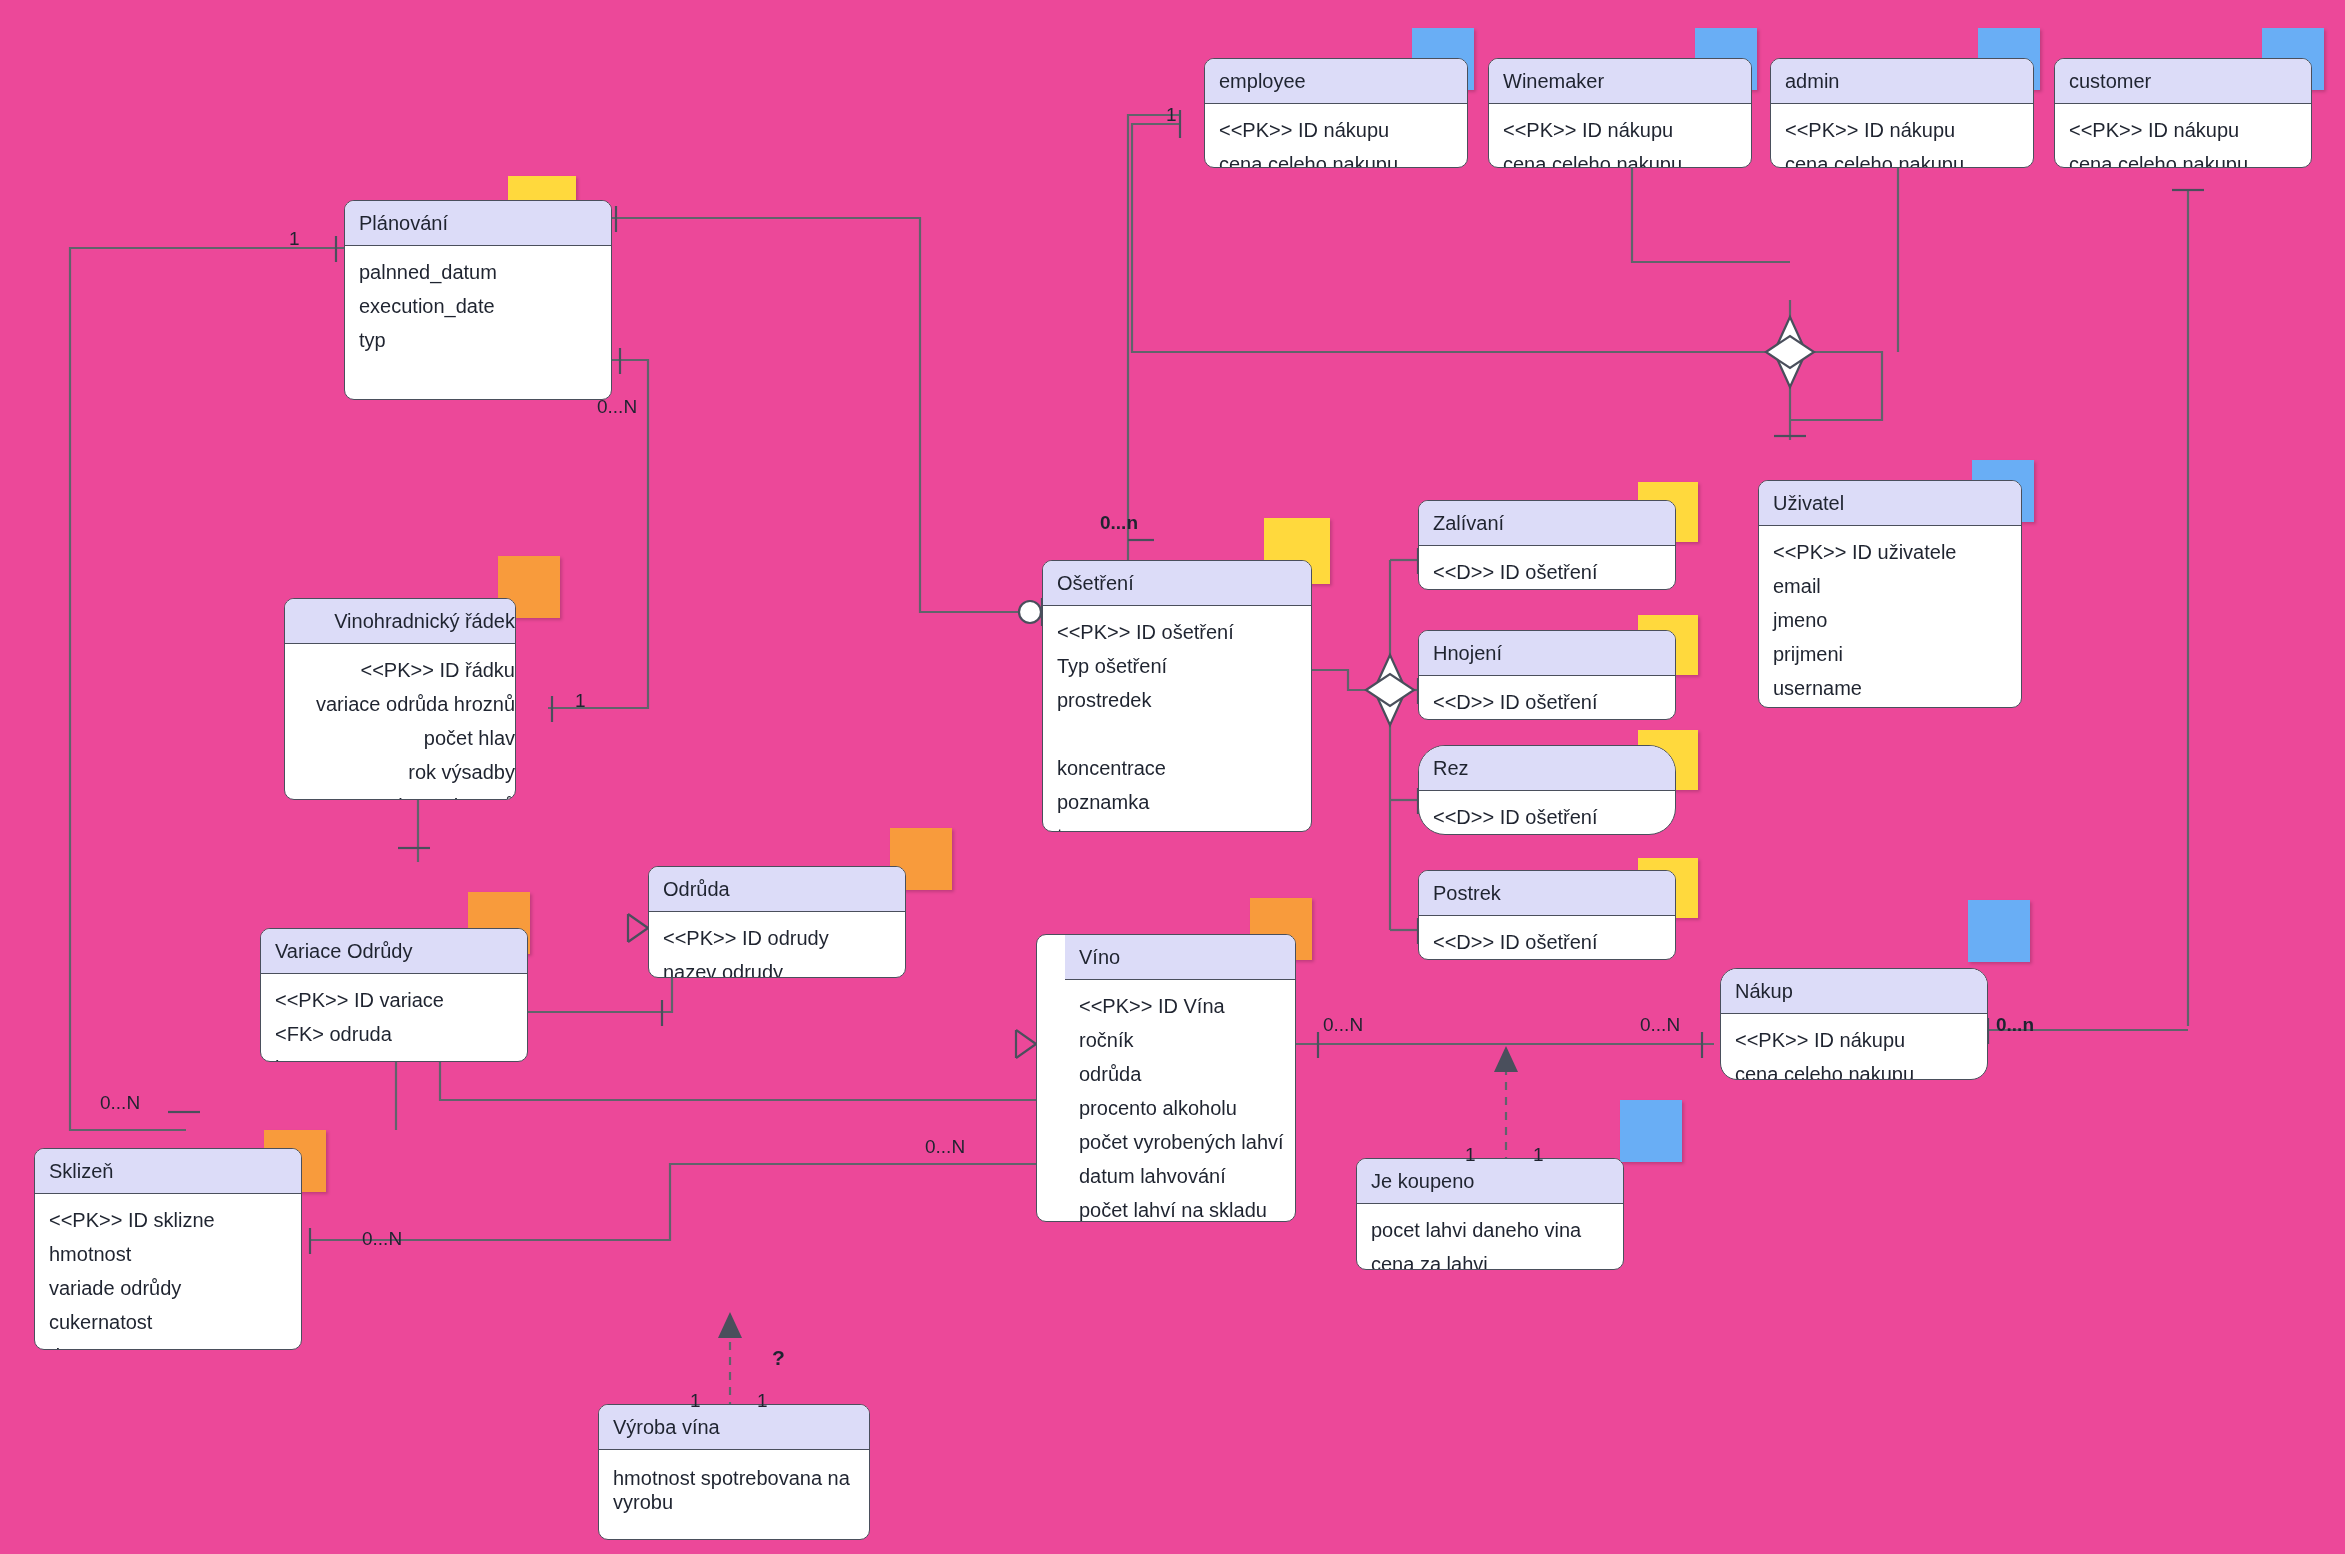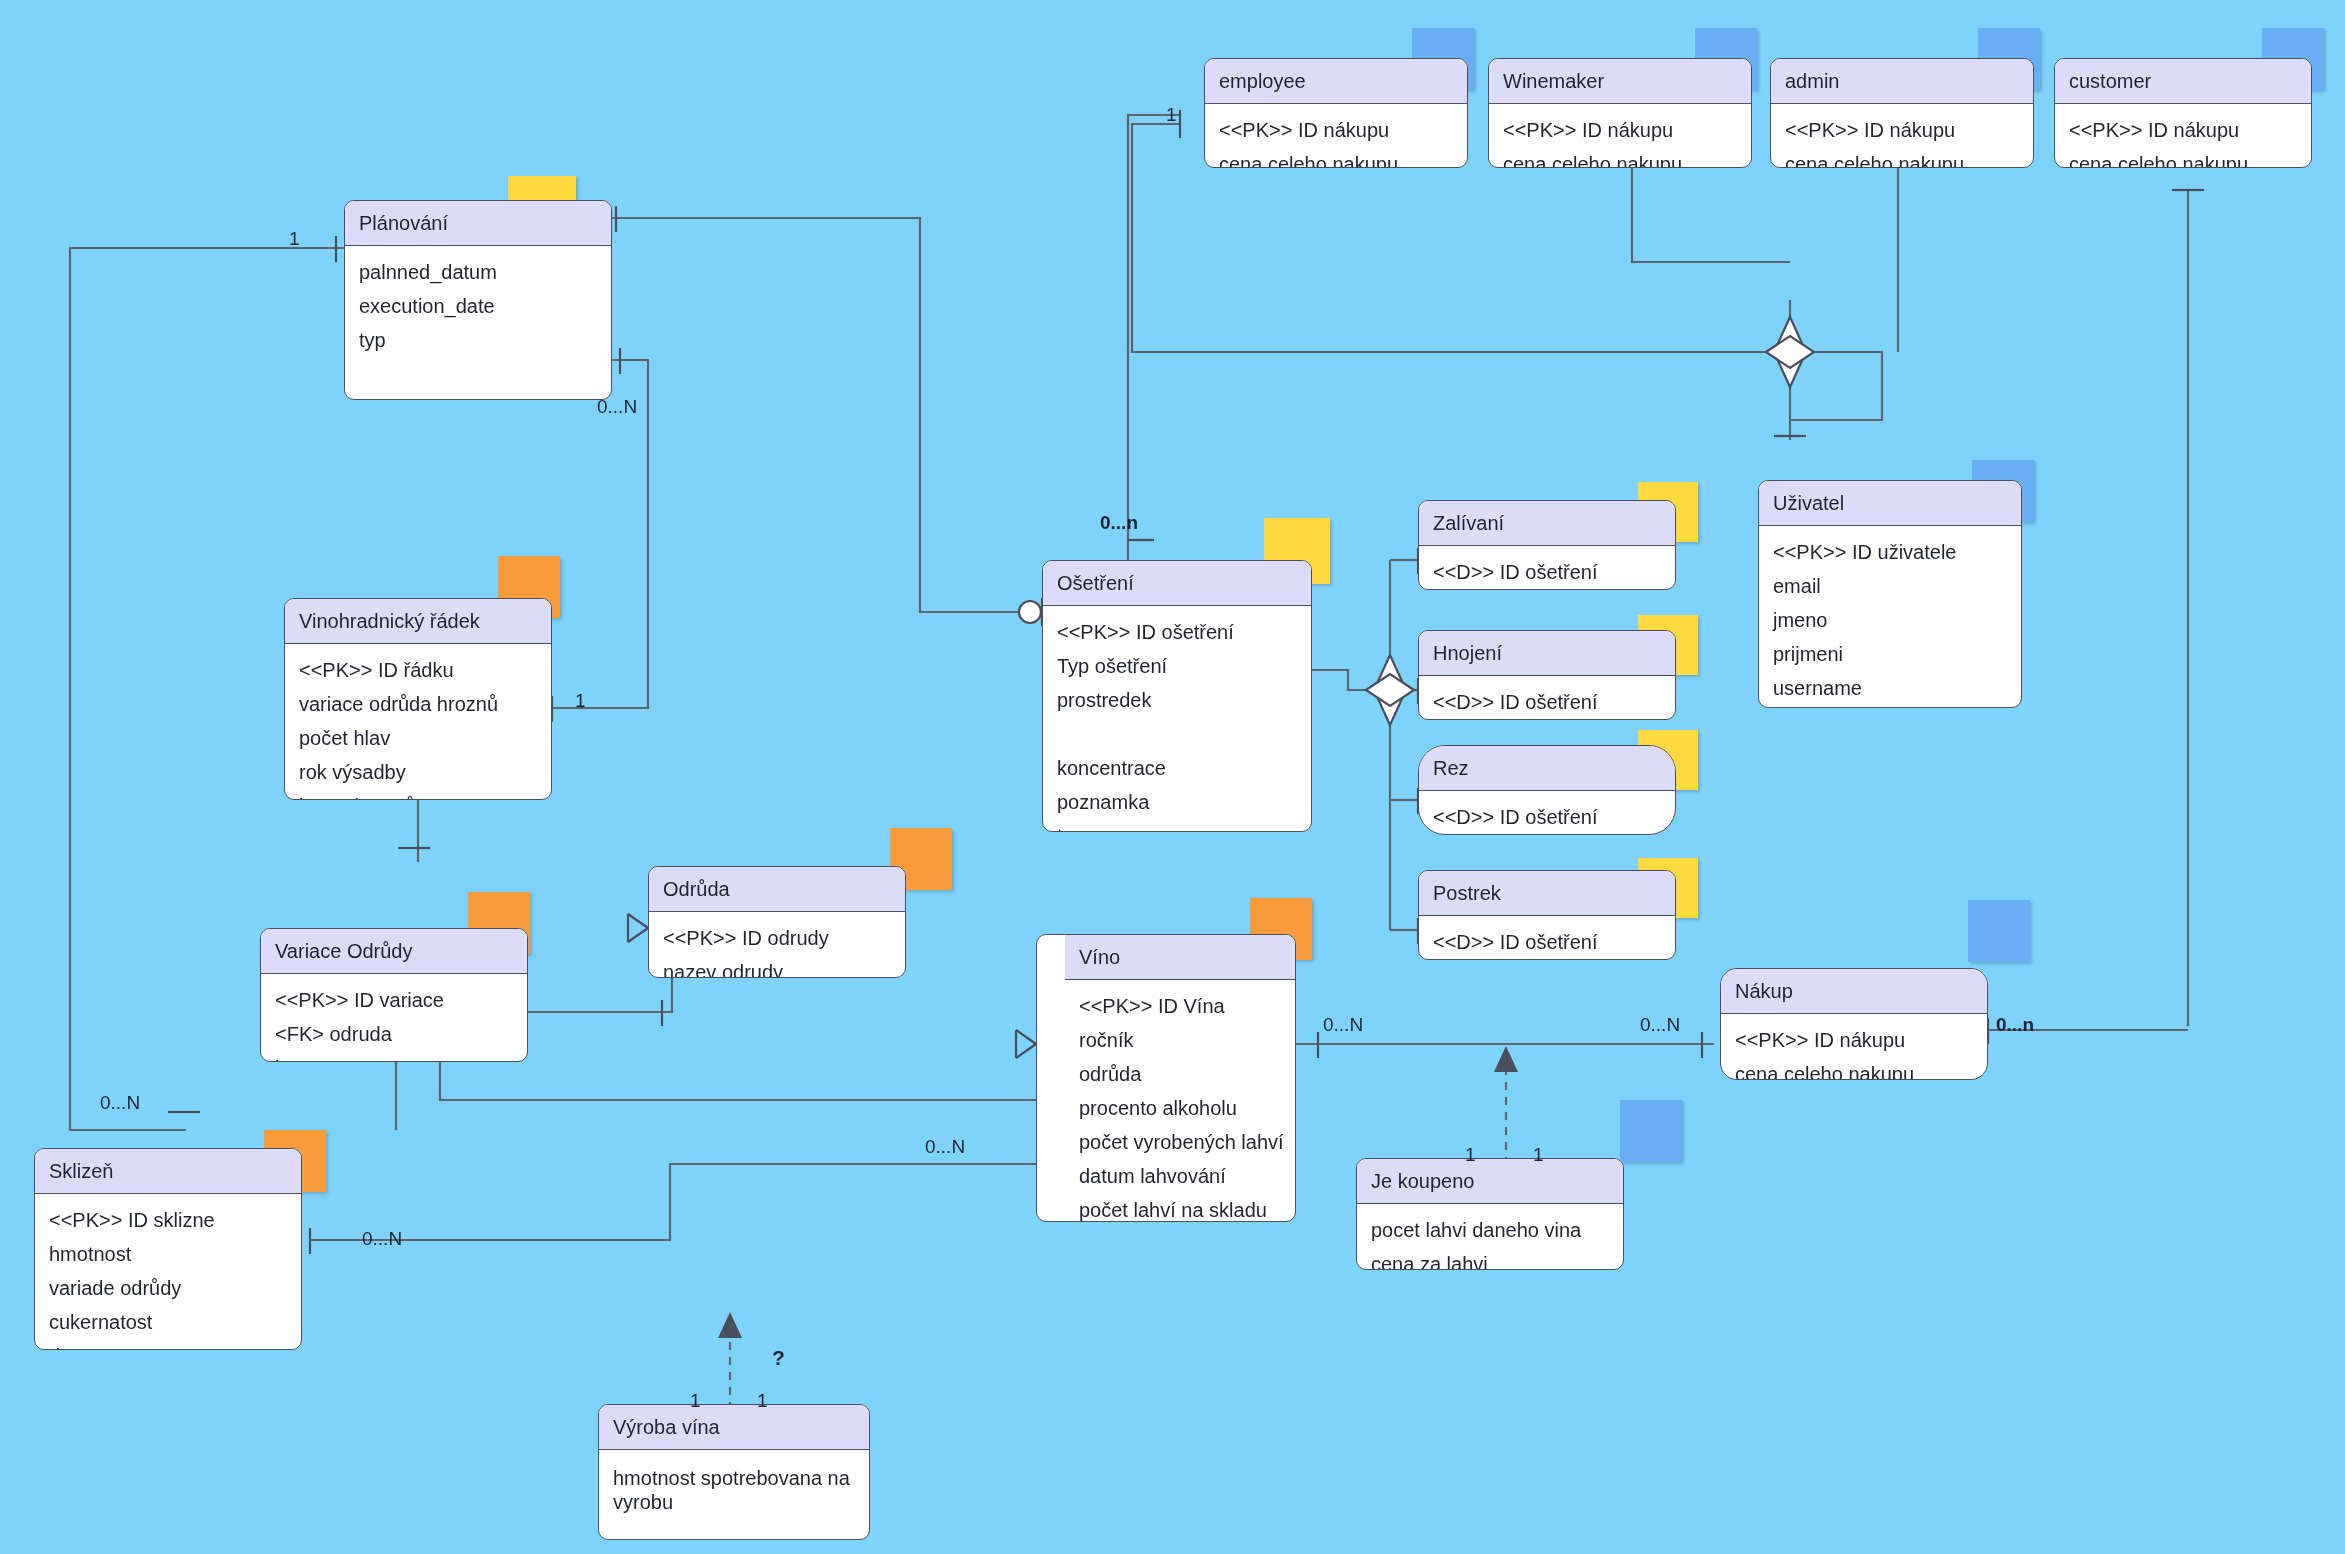--- a/index.html
+++ b/index.html
@@ -6,21 +6,21 @@
   html,body{margin:0;padding:0;background:#ffffff;}
   body{
     font-family:"Liberation Sans","DejaVu Sans",sans-serif;
     color:#1f2430;
     -webkit-font-smoothing:antialiased;
   }
   #canvas{
     position:relative;
     width:2345px;
     height:1554px;
-    background:#7dd3fc;
+    background:#ec4899;
     overflow:hidden;
   }
   svg.wires{
     position:absolute;
     left:0;top:0;
     width:2345px;height:1554px;
     pointer-events:none;
   }
   
   .note{
@@ -246,21 +246,21 @@
     <div class="ent-title">Plánování</div>
     <div class="ent-attrs">
       <div class="attr">palnned_datum</div>
       <div class="attr">execution_date</div>
       <div class="attr">typ</div>
       <div class="attr blank">&nbsp;</div>
       <div class="attr">poznámka</div>
     </div>
   </div>
 
-  <div class="entity" style="left:284px;top:598px;width:268px;height:202px;">
+  <div class="entity" style="left:284px;top:598px;width:232px;height:202px;text-align:right;">
     <div class="ent-title">Vinohradnický řádek</div>
     <div class="ent-attrs">
       <div class="attr">&lt;&lt;PK&gt;&gt; ID řádku</div>
       <div class="attr">variace odrůda hroznů</div>
       <div class="attr">počet hlav</div>
       <div class="attr">rok výsadby</div>
       <div class="attr">barva hroznů</div>
     </div>
   </div>
 

